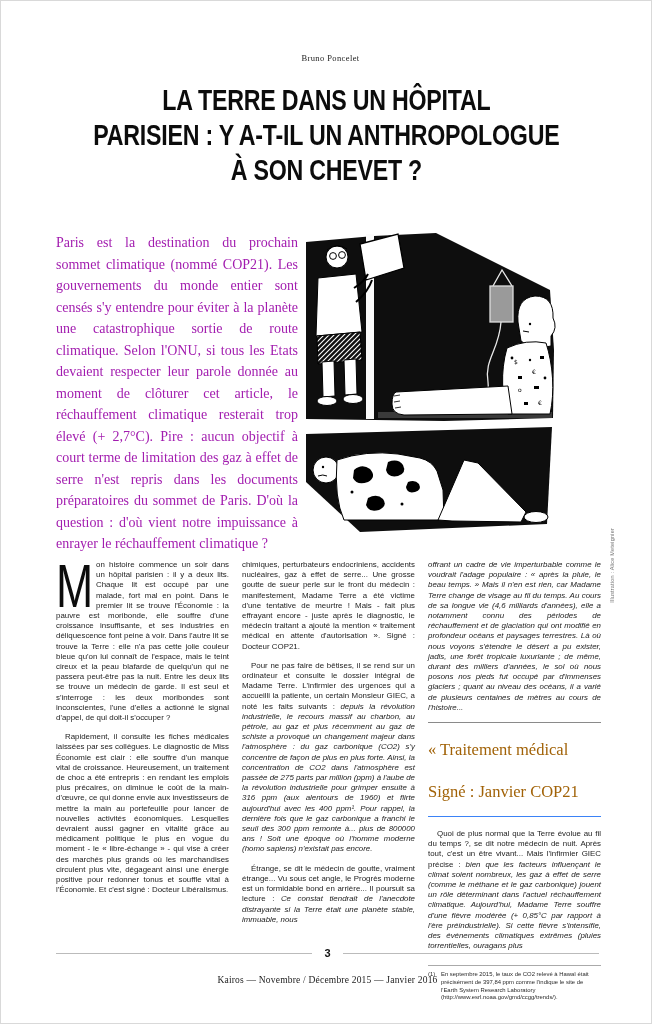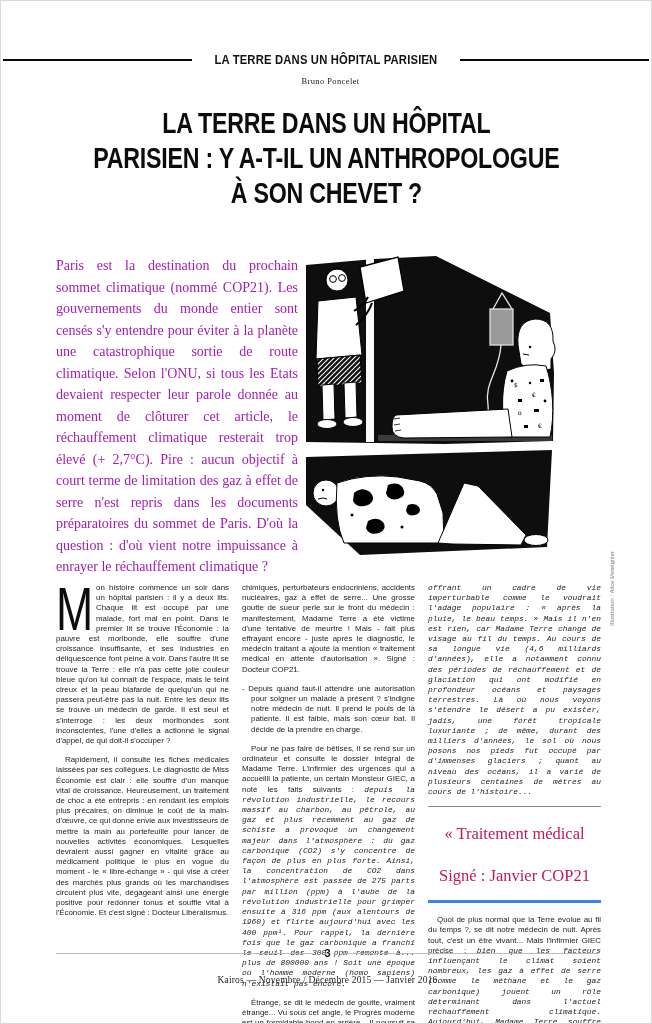--- a/index.html
+++ b/index.html
@@ -48,32 +48,32 @@
   
   .cols{display:flex; gap:13px; margin:22px 52px 0 55px;}
   .col{
     width:173px; flex:0 0 173px;
     font-family:"Liberation Sans",sans-serif; font-size:7.9px; line-height:10.2px;
     text-align:justify; color:#1c1c1c;
   }
   .col p{margin:0 0 9px 0;}
   .ind{text-indent:9px;}
   .dlg{padding-left:9px; text-indent:-9px;}
-  .it{font-style:italic;font-family:Liberation Mono, monospace;}
+  .it{font-style:italic;}
   .dropcap{
     float:left; font-family:"Liberation Sans",sans-serif; font-weight:400;
     font-size:62px; line-height:50px; width:36px; margin:1px 4px 0 0;
     transform:scaleX(.72); transform-origin:left top; color:#0c0c0c;
   }
   
   .pullquote{
-    border-top:1px solid #8a8a8a; border-bottom:3px solid #3b82f6;
-    margin:8px 0 12px 0; padding:16px 0 14px 0; text-align:center;
+    border-top:1px solid #8a8a8a; border-bottom:1px solid #3b82f6;
+    margin:8px 0 12px 0; padding:16px 0 14px 0; 
     font-family:"Liberation Serif",serif; font-size:16.5px; line-height:21px;
-    color:#be185d;
+    color:#a16207;
   }
   
   .footnote{margin-top:14px; border-top:1px solid #aaa; padding-top:5px;
     display:flex; font-size:5.9px; line-height:7.6px; color:#2a2a2a; text-align:left;}
   .fn-marker{flex:0 0 13px;}
   .fn-text{flex:1;}
   
   .pagefooter{position:absolute; left:55px; right:52px; bottom:38px; text-align:center;}
   .pageline{display:flex; align-items:center;}
   .frule{flex:1; height:1px; background:#bbb;}
@@ -85,25 +85,20 @@
     margin-top:16px; font-family:"Liberation Serif",serif; font-size:9.5px;
     color:#222; letter-spacing:.2px;
   }
 </style>
 </head>
 <body>
 
 <div class="page">
 
   <header class="masthead">
-    <div class="kicker-row">
-      <span class="kicker-rule"></span>
-      <span class="kicker">LA TERRE DANS UN HÔPITAL PARISIEN</span>
-      <span class="kicker-rule"></span>
-    </div>
     <div class="author">Bruno Poncelet</div>
   </header>
 
   <h1 class="headline">
     <span class="headline-inner">
       <span>LA TERRE DANS UN HÔPITAL</span><br>
       <span>PARISIEN : Y A-T-IL UN ANTHROPOLOGUE</span><br>
       <span>À SON CHEVET ?</span>
     </span>
   </h1>
@@ -194,21 +189,20 @@
 
   <section class="cols">
 
     <div class="col">
       <p><span class="dropcap">M</span><span>on histoire commence un soir dans un hôpital parisien : il y a deux lits. Chaque lit est occupé par une malade, fort mal en point. Dans le premier lit se trouve l'Économie : la pauvre est moribonde, elle souffre d'une croissance insuffisante, et ses industries en déliquescence font peine à voir. Dans l'autre lit se trouve la Terre : elle n'a pas cette jolie couleur bleue qu'on lui connaît de l'espace, mais le teint cireux et la peau blafarde de quelqu'un qui ne passera peut-être pas la nuit. Entre les deux lits se trouve un médecin de garde. Il est seul et s'interroge : les deux moribondes sont inconscientes, l'une d'elles a actionné le signal d'appel, de qui doit-il s'occuper ?</span></p>
       <p class="ind">Rapidement, il consulte les fiches médicales laissées par ses collègues. Le diagnostic de Miss Économie est clair : elle souffre d'un manque vital de croissance. Heureusement, un traitement de choc a été entrepris : en rendant les emplois plus précaires, on diminue le coût de la main-d'œuvre, ce qui donne envie aux investisseurs de mettre la main au portefeuille pour lancer de nouvelles activités économiques. Lesquelles devraient aussi gagner en vitalité grâce au médicament politique le plus en vogue du moment - le « libre-échange » - qui vise à créer des marchés plus grands où les marchandises circulent plus vite, dégageant ainsi une énergie positive pour redonner tonus et souffle vital à l'Économie. Et c'est signé : Docteur Libéralismus.</p>
     </div>
 
     <div class="col">
       <p>chimiques, perturbateurs endocriniens, accidents nucléaires, gaz à effet de serre... Une grosse goutte de sueur perle sur le front du médecin : manifestement, Madame Terre a été victime d'une tentative de meurtre ! Mais - fait plus effrayant encore - juste après le diagnostic, le médecin traitant a ajouté la mention « traitement médical en attente d'autorisation ». Signé : Docteur COP21.</p>
-      <p class="dlg">- Depuis quand faut-il attendre une autorisation pour soigner un malade à présent ? s'indigne notre médecin de nuit. Il prend le pouls de la patiente. Il est faible, mais son cœur bat. Il décide de la prendre en charge.</p>
       <p class="ind"><span>Pour ne pas faire de bêtises, il se rend sur un ordinateur et consulte le dossier intégral de Madame Terre. L'infirmier des urgences qui a accueilli la patiente, un certain Monsieur GIEC, a noté les faits suivants : </span><span class="it">depuis la révolution industrielle, le recours massif au charbon, au pétrole, au gaz et plus récemment au gaz de schiste a provoqué un changement majeur dans l'atmosphère : du gaz carbonique (CO2) s'y concentre de façon de plus en plus forte. Ainsi, la concentration de CO2 dans l'atmosphère est passée de 275 parts par million (ppm) à l'aube de la révolution industrielle pour grimper ensuite à 316 ppm (aux alentours de 1960) et flirte aujourd'hui avec les 400 ppm¹. Pour rappel, la dernière fois que le gaz carbonique a franchi le seuil des 300 ppm remonte à... plus de 800000 ans ! Soit une époque où l'homme moderne (homo sapiens) n'existait pas encore.</span></p>
       <p class="ind"><span>Étrange, se dit le médecin de goutte, vraiment étrange... Vu sous cet angle, le Progrès moderne est un formidable bond en arrière... Il poursuit sa lecture : </span><span class="it">Ce constat tiendrait de l'anecdote distrayante si la Terre était une planète stable, immuable, nous</span></p>
     </div>
 
     <div class="col">
       <p class="it">offrant un cadre de vie imperturbable comme le voudrait l'adage populaire : « après la pluie, le beau temps. » Mais il n'en est rien, car Madame Terre change de visage au fil du temps. Au cours de sa longue vie (4,6 milliards d'années), elle a notamment connu des périodes de réchauffement et de glaciation qui ont modifié en profondeur océans et paysages terrestres. Là où nous voyons s'étendre le désert a pu exister, jadis, une forêt tropicale luxuriante ; de même, durant des milliers d'années, le sol où nous posons nos pieds fut occupé par d'immenses glaciers ; quant au niveau des océans, il a varié de plusieurs centaines de mètres au cours de l'histoire...</p>
 
       <div class="pullquote">
         <span>« Traitement médical</span><br>
         <br>

